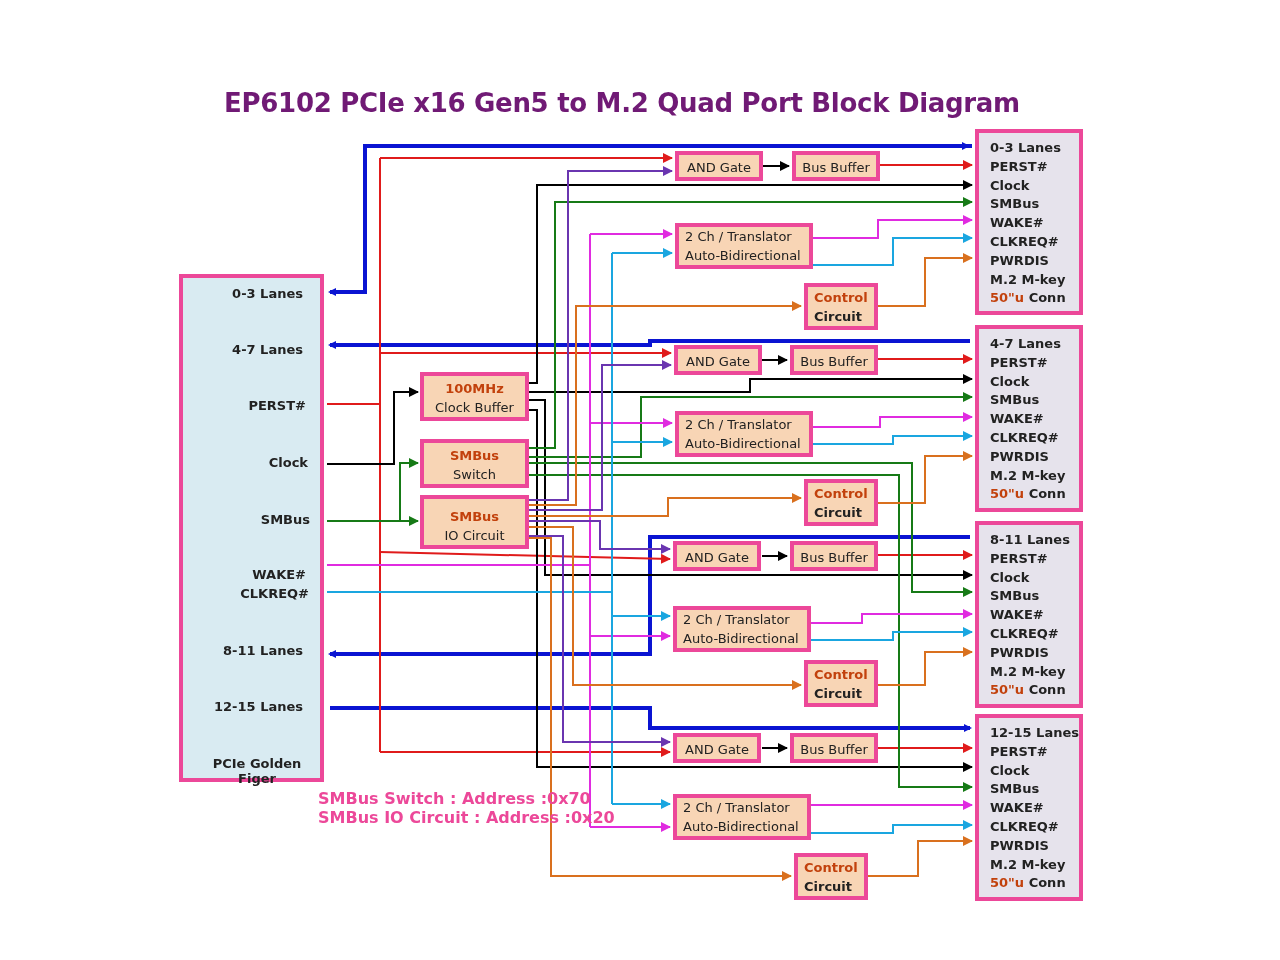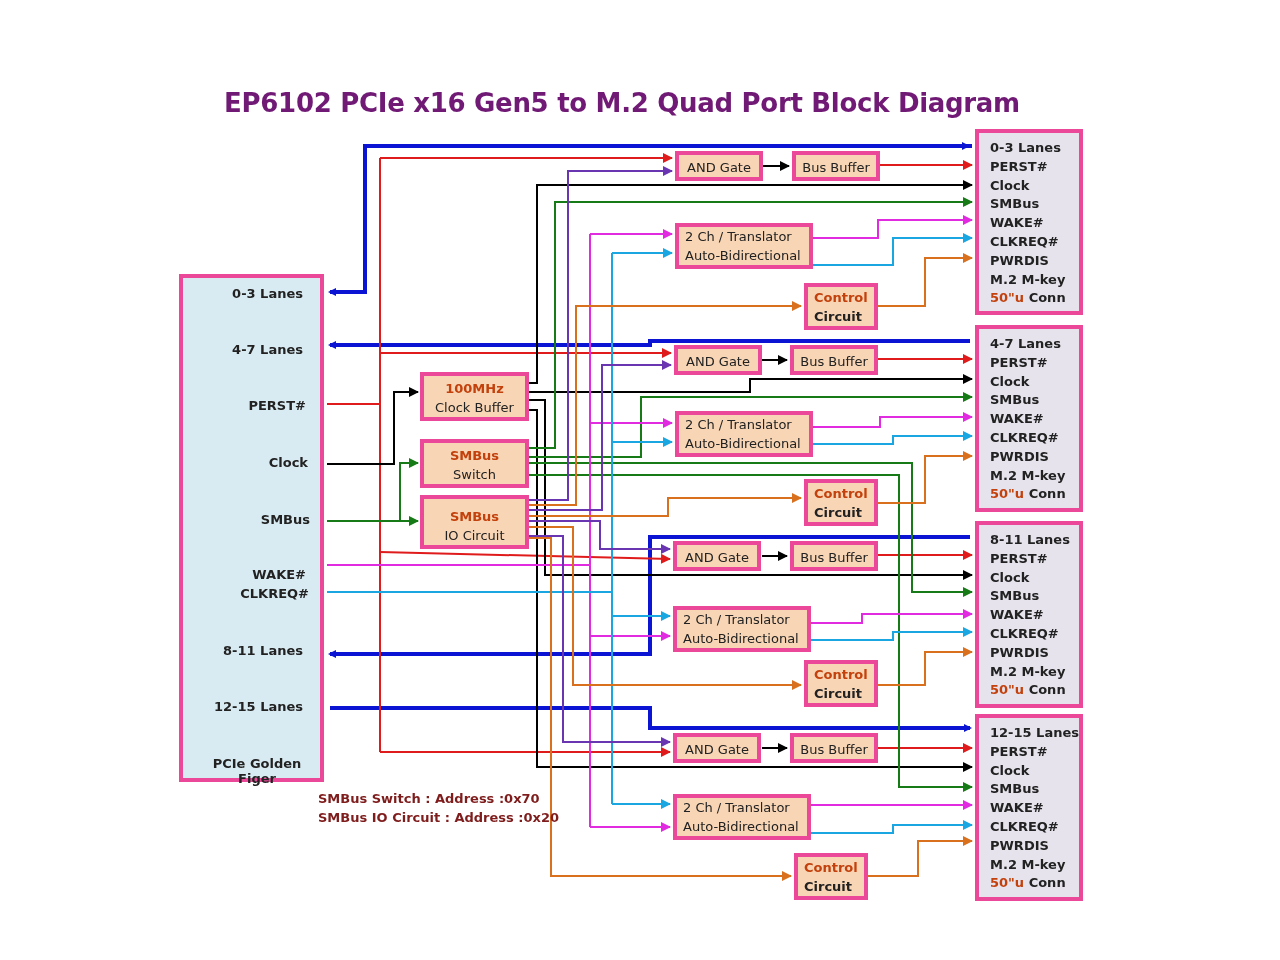--- a/index.html
+++ b/index.html
@@ -8,21 +8,21 @@
   svg#wires { position:absolute; left:0; top:0; }
   .box { position:absolute; box-sizing:border-box; border:4px solid #ec4899; }
   .host { background:#d9ebf2; }
   .m2 { background:#e6e3ec; }
   .blk { background:#f8d5b5; font-size:13px; color:#222; display:flex; flex-direction:column; justify-content:flex-end; align-items:center; line-height:19px; font-family:"DejaVu Sans", sans-serif; }
   .blk.left { align-items:flex-start; padding-left:6px; }
   .red { color:#c2410c; font-weight:bold; }
   .bold { font-weight:bold; }
   .hostlbl { position:absolute; font-family:"DejaVu Sans", sans-serif; font-weight:bold; font-size:13px; color:#222; text-align:right; right:0; }
   .m2list { position:absolute; left:11px; top:6px; font-family:"DejaVu Sans", sans-serif; font-weight:bold; font-size:13px; color:#222; line-height:18.8px; }
-  .note { position:absolute; font-family:"DejaVu Sans", sans-serif; font-weight:bold; font-size:13px; color:#7f1d1d; line-height:19px; }
+  .note { position:absolute; font-family:"DejaVu Sans", sans-serif; font-weight:bold; font-size:16px; color:#ec4899; line-height:19px; }
 </style>
 </head>
 <body>
 
 <div id="title">EP6102 PCIe x16 Gen5 to M.2 Quad Port Block Diagram</div>
 
 <svg id="wires" width="1280" height="960" xmlns="http://www.w3.org/2000/svg">
   <defs>
     <marker id="a-blue" markerWidth="8" markerHeight="8" refX="6" refY="4" orient="auto" markerUnits="userSpaceOnUse">
         <path d="M0,0 L8,4 L0,8 z" fill="#0a14d2"></path>

